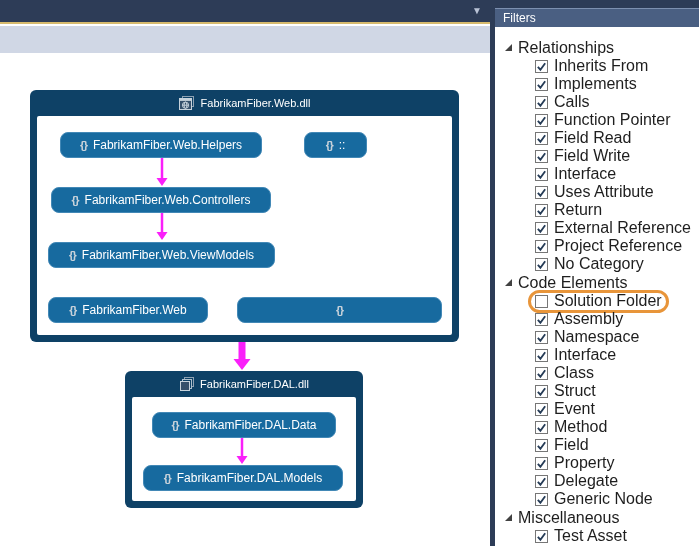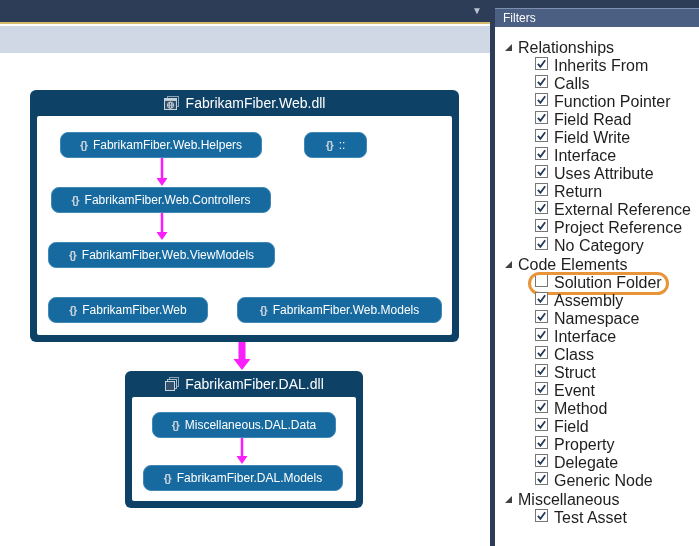--- a/index.html
+++ b/index.html
@@ -14,21 +14,21 @@
   
   .top-toolbar{position:absolute;left:0;top:0;width:490px;height:24px;background:var(--toolbar);
     border-bottom:2px solid var(--gold);}
   .dropdown-caret{position:absolute;right:8px;top:6px;color:#b9c3d6;font-size:10px;line-height:10px;}
   .sub-toolbar{position:absolute;left:0;top:26px;width:490px;height:27px;background:var(--strip);}
 
   
   .canvas{position:absolute;left:0;top:53px;width:490px;height:493px;background:#fff;}
   .container-box{position:absolute;background:var(--container);border-radius:6px;}
   .container-box .hdr{height:26px;display:flex;align-items:center;justify-content:center;gap:6px;
-    color:#fff;font-size:14px;}
+    color:#fff;font-size:11px;}
   .container-box .inner{position:absolute;left:7px;right:7px;top:26px;bottom:7px;background:#fff;border-radius:2px;}
   .cont-web{left:30px;top:37px;width:429px;height:252px;}
   .cont-dal{left:125px;top:318px;width:238px;height:137px;}
 
   .gnode{position:absolute;height:26px;background:var(--node);border:1px solid var(--node-border);
     border-radius:8px;display:flex;align-items:center;justify-content:center;gap:6px;
     color:#fff;font-size:12px;cursor:default;}
   .ns-glyph{color:#c8d2da;font-size:11.5px;font-weight:bold;letter-spacing:-1px;}
   .n-helpers{left:60px;top:79px;width:202px;}
   .n-global{left:304px;top:79px;width:63px;}
@@ -47,21 +47,21 @@
   .splitter{position:absolute;left:490px;top:0;width:5px;height:546px;background:var(--toolbar);}
 
   
   .panel{position:absolute;left:495px;top:0;width:204px;height:512px;background:#fff;}
   .panel-top{height:8px;background:var(--toolbar);}
   .panel-hdr{height:19px;background:var(--panel-header);border-top:1px solid #7d90b0;
     color:#fff;font-size:12px;display:flex;align-items:center;padding-left:8px;}
   .panel-body{padding-top:11px;color:var(--panel-text);font-size:16px;}
   .sec-hdr{height:19px;display:flex;align-items:center;padding-left:10px;gap:6px;}
   .tree-tri{width:7px;height:7px;background:#424242;clip-path:polygon(100% 0,100% 100%,0 100%);flex:0 0 auto;}
-  .chk-row{height:18px;display:flex;padding-left:40px;position:relative;}
+  .chk-row{height:18px;display:flex;align-items:center;padding-left:40px;position:relative;}
   .chk-box{width:13px;height:13px;background:#fff;border:1px solid #767676;margin-right:6px;
     display:flex;align-items:center;justify-content:center;flex:0 0 auto;}
   .chk-box svg{display:block;}
   .hl-ring{position:absolute;left:33px;top:-2px;width:141px;height:23px;border:3px solid var(--highlight);
     border-radius:12px;pointer-events:none;}
 </style>
 </head>
 <body>
 
 <div class="top-toolbar">
@@ -124,25 +124,24 @@
   <div class="gnode n-viewmodels">
     <span class="ns-glyph">{}</span>
     <span>FabrikamFiber.Web.ViewModels</span>
   </div>
   <div class="gnode n-web">
     <span class="ns-glyph">{}</span>
     <span>FabrikamFiber.Web</span>
   </div>
   <div class="gnode n-webmodels">
     <span class="ns-glyph">{}</span>
-    <span>FabrikamFiber.Web.Models</span>
   </div>
   <div class="gnode n-daldata">
     <span class="ns-glyph">{}</span>
-    <span>Miscellaneous.DAL.Data</span>
+    <span>FabrikamFiber.DAL.Data</span>
   </div>
   <div class="gnode n-dalmodels">
     <span class="ns-glyph">{}</span>
     <span>FabrikamFiber.DAL.Models</span>
   </div>
 </div>
 
 <div class="splitter"></div>
 
 <div class="panel">
@@ -162,20 +161,28 @@
           </svg>
         </span>
         <span>Inherits From</span>
       </div>
       <div class="chk-row">
         <span class="chk-box">
           <svg width="11" height="11" viewBox="0 0 12 12">
             <polyline points="2,6.5 4.8,9.5 10,2.5" fill="none" stroke="#253b56" stroke-width="2"></polyline>
           </svg>
         </span>
+        <span>Implements</span>
+      </div>
+      <div class="chk-row">
+        <span class="chk-box">
+          <svg width="11" height="11" viewBox="0 0 12 12">
+            <polyline points="2,6.5 4.8,9.5 10,2.5" fill="none" stroke="#253b56" stroke-width="2"></polyline>
+          </svg>
+        </span>
         <span>Calls</span>
       </div>
       <div class="chk-row">
         <span class="chk-box">
           <svg width="11" height="11" viewBox="0 0 12 12">
             <polyline points="2,6.5 4.8,9.5 10,2.5" fill="none" stroke="#253b56" stroke-width="2"></polyline>
           </svg>
         </span>
         <span>Function Pointer</span>
       </div>

